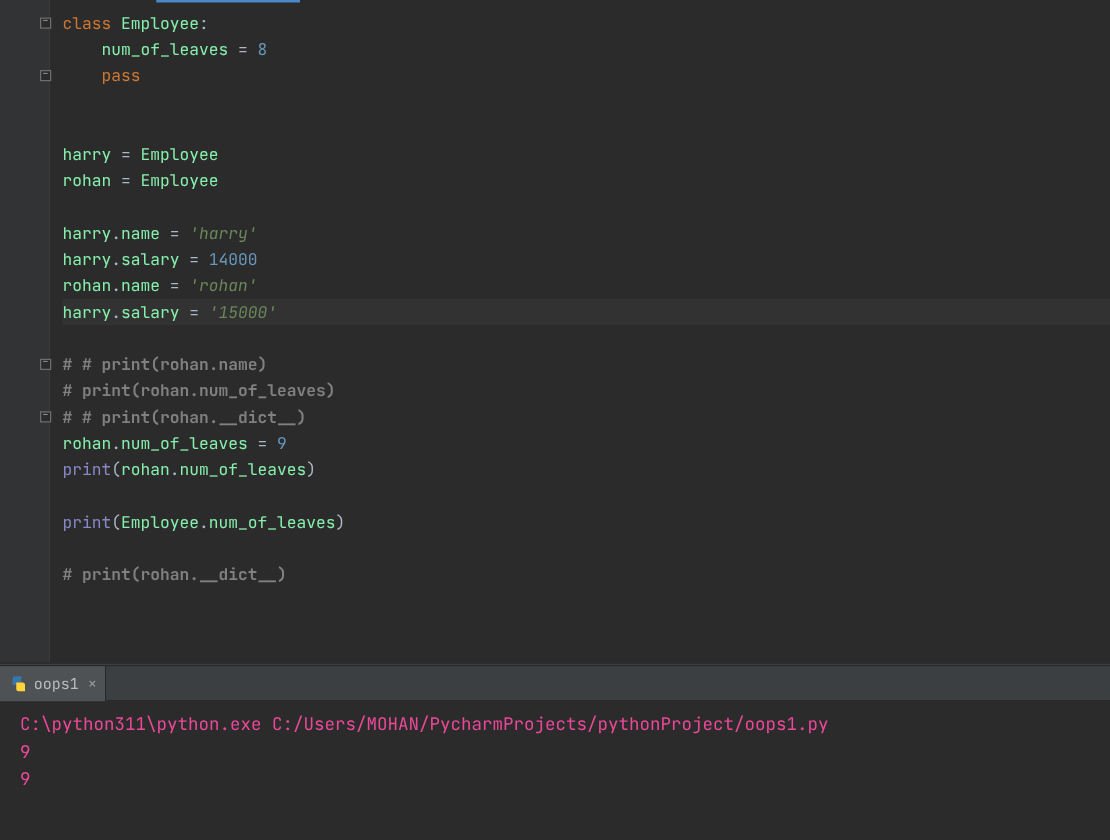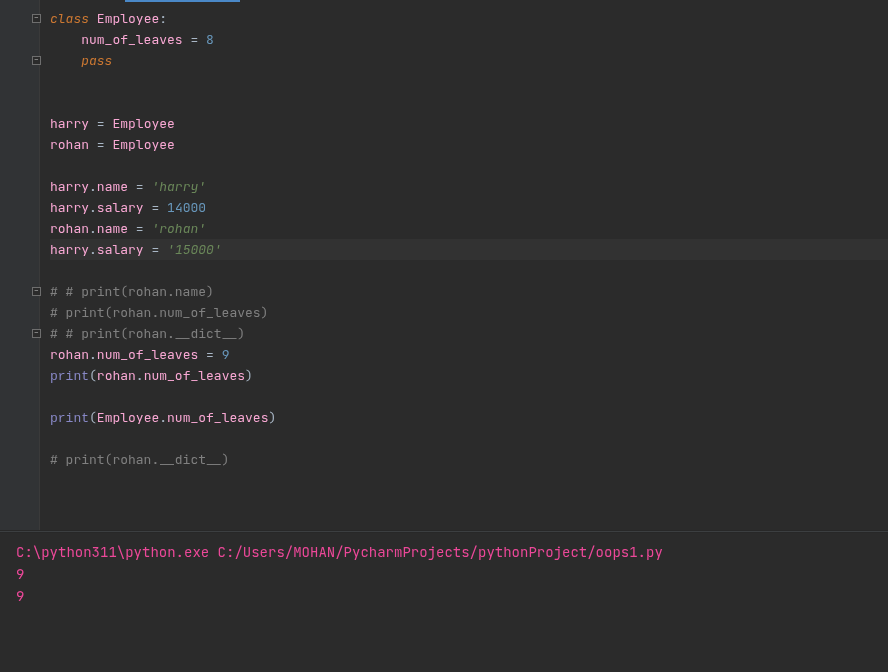--- a/index.html
+++ b/index.html
@@ -56,26 +56,26 @@
       white-space: pre;
       position: relative;
     }
     .code-line {
       height: 21px;
       position: relative;
     }
     .highlight-line {
       background: #323232;
     }
-    .kw { color: #cc7832; font-style: italic; }
+    .kw { color: #cc7832; }
     .num { color: #6897bb; }
     .str { color: #6a8759; font-style: italic; }
-    .builtin { color: #8888c6; font-family: Liberation Mono, monospace; }
-    .comment { color: #808080; }
-    .id { color: #f9a8d4; text-align: right; }
+    .builtin { color: #8888c6; }
+    .comment { color: #808080; font-weight: bold; }
+    .id { color: #86efac; text-align: right; }
     .op { color: #a9b7c6; }
     .punct { color: #a9b7c6; }
 
     .tab-indicator {
       position: absolute;
       top: 0;
       left: 125px;
       width: 115px;
       height: 2px;
       background: #4a88c7;
@@ -182,16 +182,23 @@
   <div class="code" id="code"><div class="code-line"><span class="kw">class</span><span class="punct"> </span><span class="id">Employee</span><span class="punct">:</span></div><div class="code-line"><span class="punct">    </span><span class="id">num_of_leaves</span><span class="punct"> </span><span class="op">=</span><span class="punct"> </span><span class="num">8</span></div><div class="code-line"><span class="punct">    </span><span class="kw">pass</span></div><div class="code-line"></div><div class="code-line"></div><div class="code-line"><span class="id">harry</span><span class="punct"> </span><span class="op">=</span><span class="punct"> </span><span class="id">Employee</span></div><div class="code-line"><span class="id">rohan</span><span class="punct"> </span><span class="op">=</span><span class="punct"> </span><span class="id">Employee</span></div><div class="code-line"></div><div class="code-line"><span class="id">harry</span><span class="punct">.</span><span class="id">name</span><span class="punct"> </span><span class="op">=</span><span class="punct"> </span><span class="str">'harry'</span></div><div class="code-line"><span class="id">harry</span><span class="punct">.</span><span class="id">salary</span><span class="punct"> </span><span class="op">=</span><span class="punct"> </span><span class="num">14000</span></div><div class="code-line"><span class="id">rohan</span><span class="punct">.</span><span class="id">name</span><span class="punct"> </span><span class="op">=</span><span class="punct"> </span><span class="str">'rohan'</span></div><div class="code-line highlight-line"><span class="id">harry</span><span class="punct">.</span><span class="id">salary</span><span class="punct"> </span><span class="op">=</span><span class="punct"> </span><span class="str">'15000'</span></div><div class="code-line"></div><div class="code-line"><span class="comment"># # print(rohan.name)</span></div><div class="code-line"><span class="comment"># print(rohan.num_of_leaves)</span></div><div class="code-line"><span class="comment"># # print(rohan.__dict__)</span></div><div class="code-line"><span class="id">rohan</span><span class="punct">.</span><span class="id">num_of_leaves</span><span class="punct"> </span><span class="op">=</span><span class="punct"> </span><span class="num">9</span></div><div class="code-line"><span class="builtin">print</span><span class="punct">(</span><span class="id">rohan</span><span class="punct">.</span><span class="id">num_of_leaves</span><span class="punct">)</span></div><div class="code-line"></div><div class="code-line"><span class="builtin">print</span><span class="punct">(</span><span class="id">Employee</span><span class="punct">.</span><span class="id">num_of_leaves</span><span class="punct">)</span></div><div class="code-line"></div><div class="code-line"><span class="comment"># print(rohan.__dict__)</span></div><div class="code-line"></div></div>
 <span class="fold-marker" style="top: 14px;"></span>
     <span class="fold-marker" style="top: 56px;"></span>
     <span class="fold-marker" style="top: 287px;"></span>
     <span class="fold-marker" style="top: 329px;"></span>
   </div>
 
 <div class="divider"></div>
 
 <div class="run-panel">
+  <div class="run-tabs">
+    <div class="run-tab">
+      <span class="py-icon"></span>
+      <span>oops1</span>
+      <span class="close-x">×</span>
+    </div>
+  </div>
   <div class="console" id="console">C:\python311\python.exe C:/Users/MOHAN/PycharmProjects/pythonProject/oops1.py
 9
 9</div>
 </div>
 
 </body></html>

